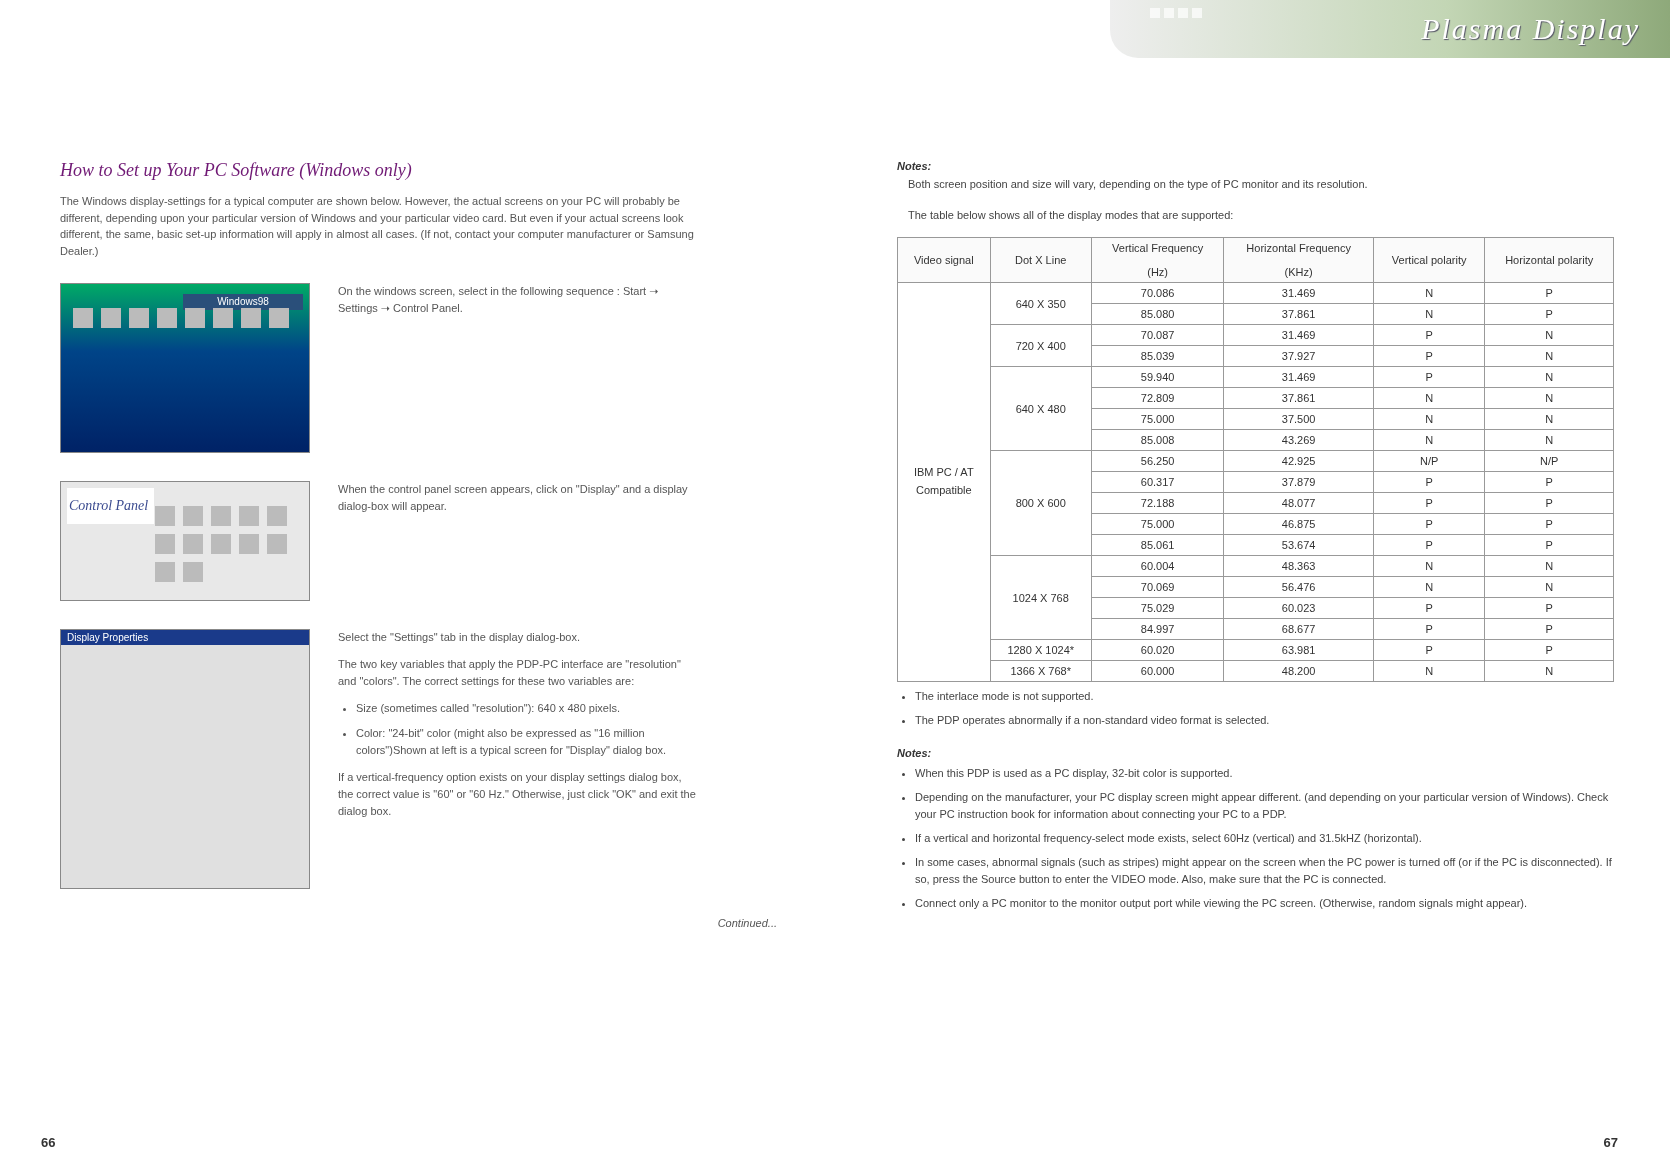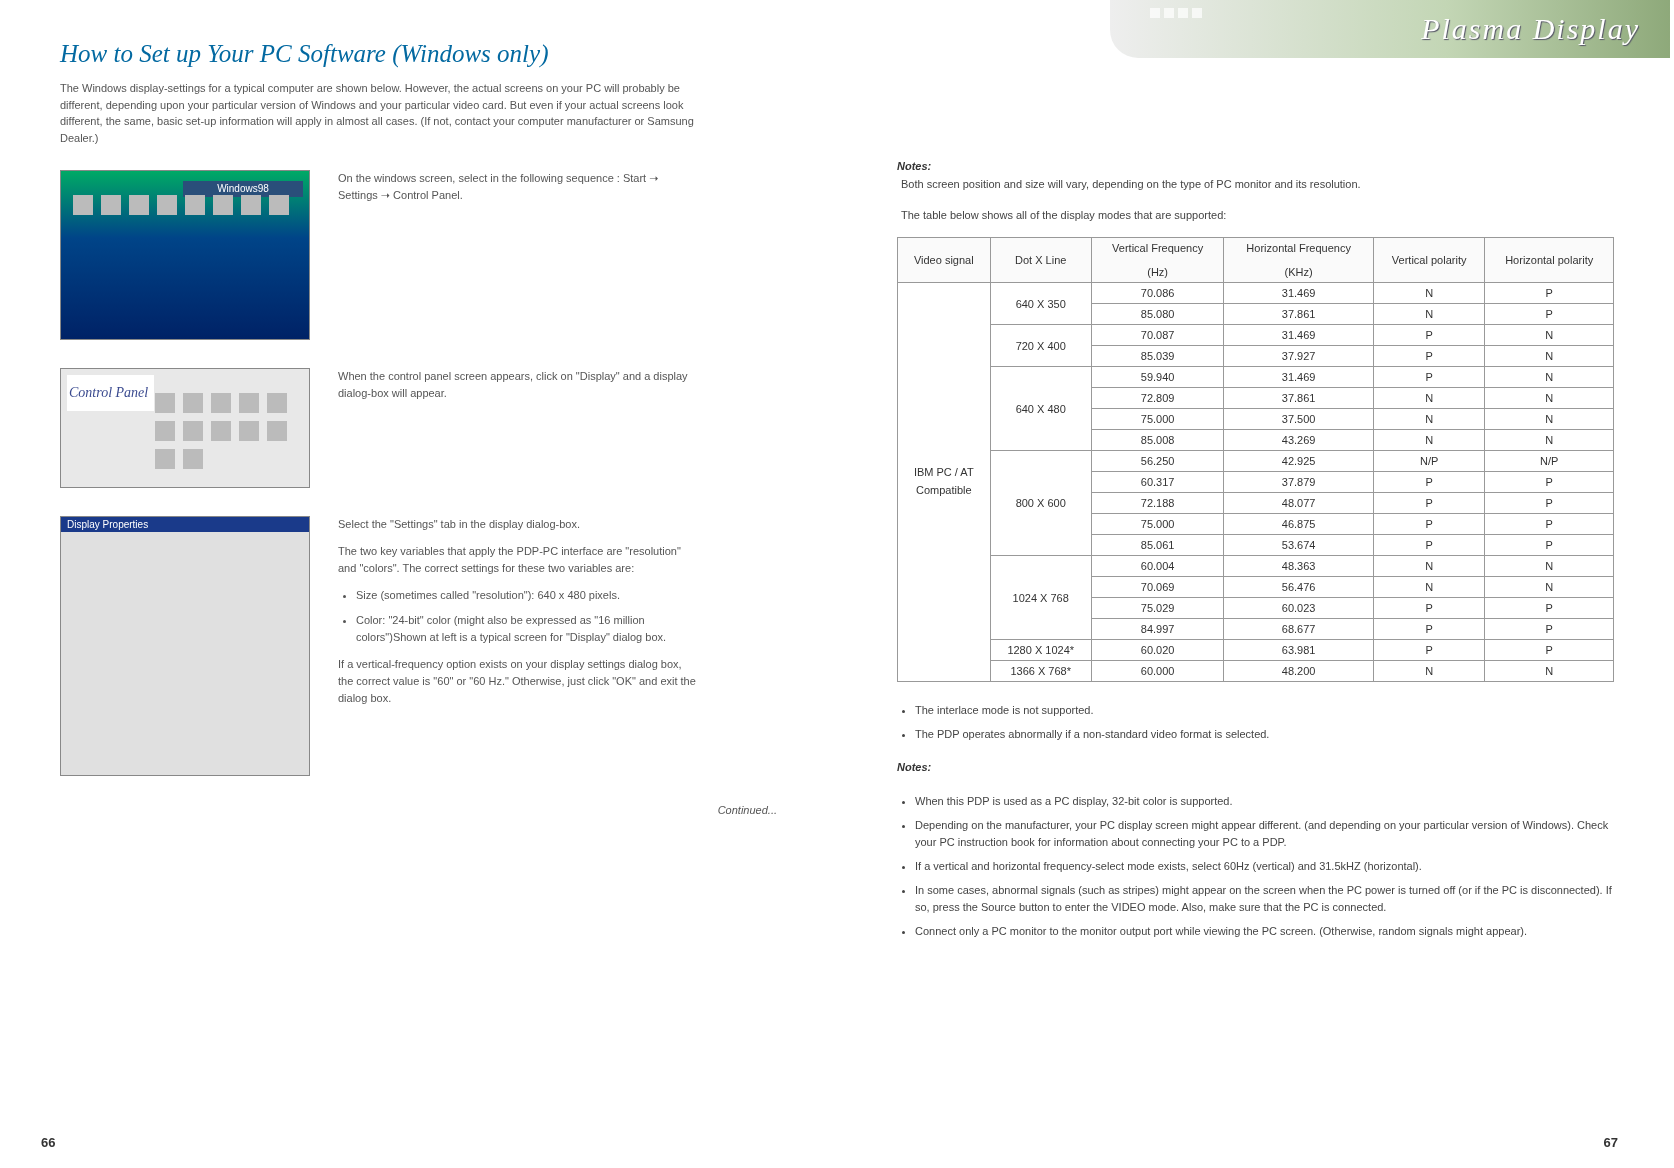--- a/index.html
+++ b/index.html
@@ -23,22 +23,22 @@
   }
   .header-banner .title {
     font-family: Georgia, serif; font-size: 30px; color:#fff; letter-spacing:2px;
     text-shadow:1px 1px 1px #556;
   }
   .header-banner .deco { position:absolute;left:40px;top:8px;display:flex;gap:4px;}
   .header-banner .deco span{width:10px;height:10px;background:#fff;opacity:.7;}
   h2.section-title {
     font-family: Georgia, 'Times New Roman', serif;
     font-style: italic; font-weight: normal;
-    color: #0369a1; font-size: 25px;
-    margin-bottom: 12px;
+    color: #701a75; font-size: 18px;
+    margin-top: 120px; margin-bottom: 12px;
   }
   .intro { color:#555; line-height:1.5; margin-bottom:24px; max-width:640px;}
   .step-row { display:flex; gap:28px; margin-bottom:28px; align-items:flex-start;}
   .shot {
     width: 250px; height: 170px; background: linear-gradient(#0a6,#048 40%,#026);
     border:1px solid #888; position:relative; flex-shrink:0;
   }
   .shot.small { height: 120px; background:#e8e8e8;}
   .shot.tall { height:260px; background:#e0e0e0;padding-left:24px;}
   .shot .bar{position:absolute;top:10px;right:6px;width:120px;height:16px;background:#2a4f7a;color:#fff;font-size:10px;text-align:center;line-height:16px;margin-left:20px;}
@@ -49,25 +49,25 @@
   .shot.small .icons{left:90px;}
   .step-text { color:#555; line-height:1.55; max-width:360px; }
   .step-text ul{margin:10px 0 10px 18px;}
   .step-text li{margin-bottom:8px;}
   .step-text p{margin-bottom:10px;}
   .continued{ text-align:right;color:#555;font-style:italic;margin-top:10px;}
   .pgnum{position:absolute;bottom:18px;font-size:13px;color:#333;font-weight:bold;}
   .pgnum.left{left:41px;} .pgnum.right{right:56px;margin-left:11px;}
   
   .notes-label{font-weight:bold;font-style:italic;color:#333;font-size:11px;margin-top:120px;}
-  .right-intro{color:#444;line-height:1.5;margin:4px 4px 14px;}
+  .right-intro{color:#444;line-height:1.5;margin:4px 11px 14px;}
   table.modes{ border-collapse:collapse; width:100%; font-size:11px; color:#333;}
   table.modes th, table.modes td{ border:1px solid #999; padding:4px 6px; text-align:center; font-weight:normal;}
   table.modes th{ background:#fafafa;}
-  .bullets{margin:20px 0 14px 18px;color:#444;line-height:1.6;}
+  .bullets{margin:6px 0 14px 18px;color:#444;line-height:1.6;}
   .bullets li{margin-bottom:6px;}
   .notes2{font-weight:bold;font-style:italic;color:#333;margin-top:18px;}
 </style>
 </head>
 <body>
 
 <div class="page page-left">
   <h2 class="section-title">How to Set up Your PC Software (Windows only)</h2>
   <p class="intro">The Windows display-settings for a typical computer are shown below. However, the actual screens on your PC will probably be different, depending upon your particular version of Windows and your particular video card. But even if your actual screens look different, the same, basic set-up information will apply in almost all cases. (If not, contact your computer manufacturer or Samsung Dealer.)</p>
 

